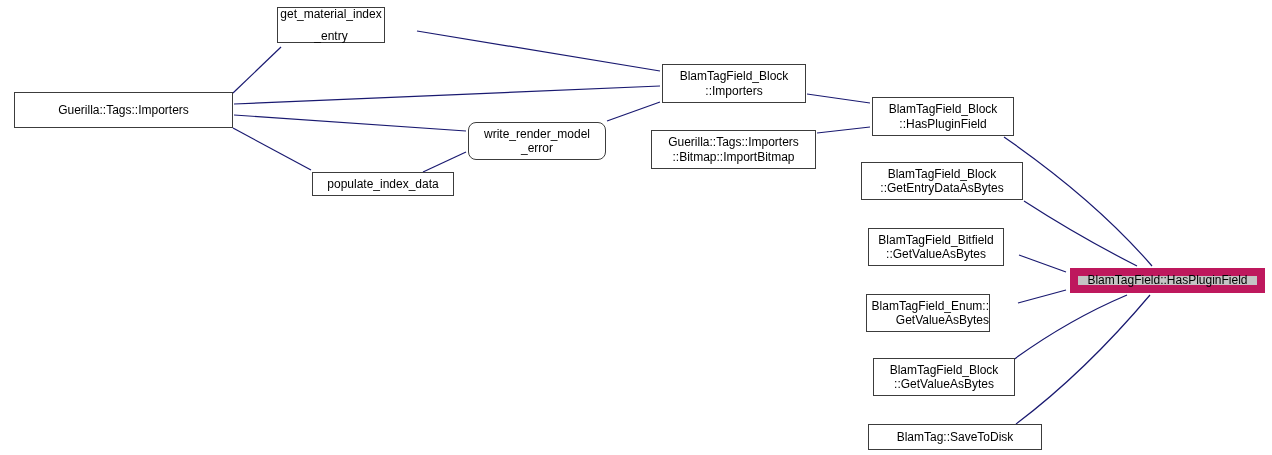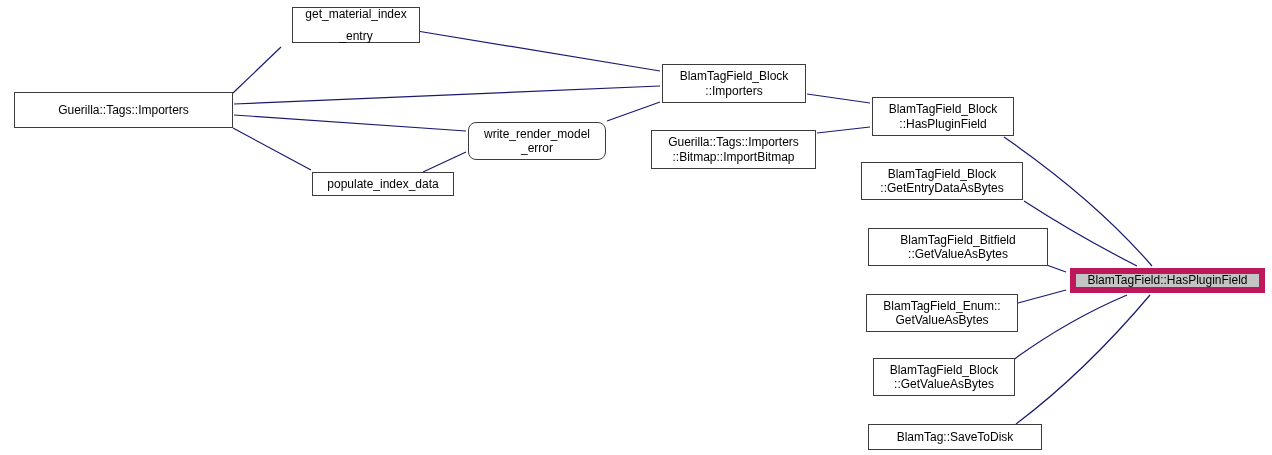--- a/index.html
+++ b/index.html
@@ -37,21 +37,21 @@
     display: flex;
     flex-direction: column;
     align-items: center;
     justify-content: center;
     text-align: center;
     white-space: nowrap;
     cursor: pointer;
   }
   .node.current {
     background: #c4c4c4;
-    border: 6px solid #be185d;
+    border: 8px solid #be185d;
     cursor: default;
   }
   .node span {
     display: block;
   }
 </style>
 </head>
 <body>
 
 <div id="canvas">
@@ -76,21 +76,21 @@
         <path d="M1019,255 L1066,272" stroke="#191970" marker-end="url(#arrowhead)"></path>
         <path d="M1018,303 L1066,290" stroke="#191970" marker-end="url(#arrowhead)"></path>
         <path d="M1013,360 Q1068,320 1127,295" stroke="#191970" marker-end="url(#arrowhead)"></path>
         <path d="M1016,424 Q1085,372 1150,295" stroke="#191970" marker-end="url(#arrowhead)"></path>
       </g>
   </svg>
 
 <div class="node" style="left: 14px; top: 92px; width: 219px; height: 36px;">
       <span>Guerilla::Tags::Importers</span>
     </div>
-    <div class="node" style="left: 292px; top: 7px; width: 128px; height: 36px; gap: 8px;">
+    <div class="node" style="left: 277px; top: 7px; width: 108px; height: 36px; gap: 8px;">
       <span>get_material_index</span>
       <span>_entry</span>
     </div>
     <div class="node" style="left: 280px; top: 172px; width: 142px; height: 24px; margin-left: 32px;">
       <span>populate_index_data</span>
     </div>
     <div class="node" style="left: 468px; top: 122px; width: 138px; height: 38px; border-radius: 8px;">
       <span>write_render_model</span>
       <span>_error</span>
     </div>
@@ -103,25 +103,25 @@
       <span>::Bitmap::ImportBitmap</span>
     </div>
     <div class="node" style="left: 872px; top: 97px; width: 142px; height: 39px;">
       <span>BlamTagField_Block</span>
       <span>::HasPluginField</span>
     </div>
     <div class="node" style="left: 861px; top: 162px; width: 162px; height: 38px;">
       <span>BlamTagField_Block</span>
       <span>::GetEntryDataAsBytes</span>
     </div>
-    <div class="node" style="left: 868px; top: 228px; width: 180px; height: 38px; align-items: center;">
+    <div class="node" style="left: 868px; top: 228px; width: 136px; height: 38px; align-items: center;">
       <span>BlamTagField_Bitfield</span>
       <span>::GetValueAsBytes</span>
     </div>
-    <div class="node" style="left: 866px; top: 294px; width: 152px; height: 38px;">
+    <div class="node" style="left: 866px; top: 294px; width: 124px; height: 38px; align-items: flex-end;">
       <span>BlamTagField_Enum::</span>
       <span>GetValueAsBytes</span>
     </div>
     <div class="node" style="left: 873px; top: 358px; width: 142px; height: 38px;">
       <span>BlamTagField_Block</span>
       <span>::GetValueAsBytes</span>
     </div>
     <div class="node" style="left: 868px; top: 424px; width: 174px; height: 26px;">
       <span>BlamTag::SaveToDisk</span>
     </div>

